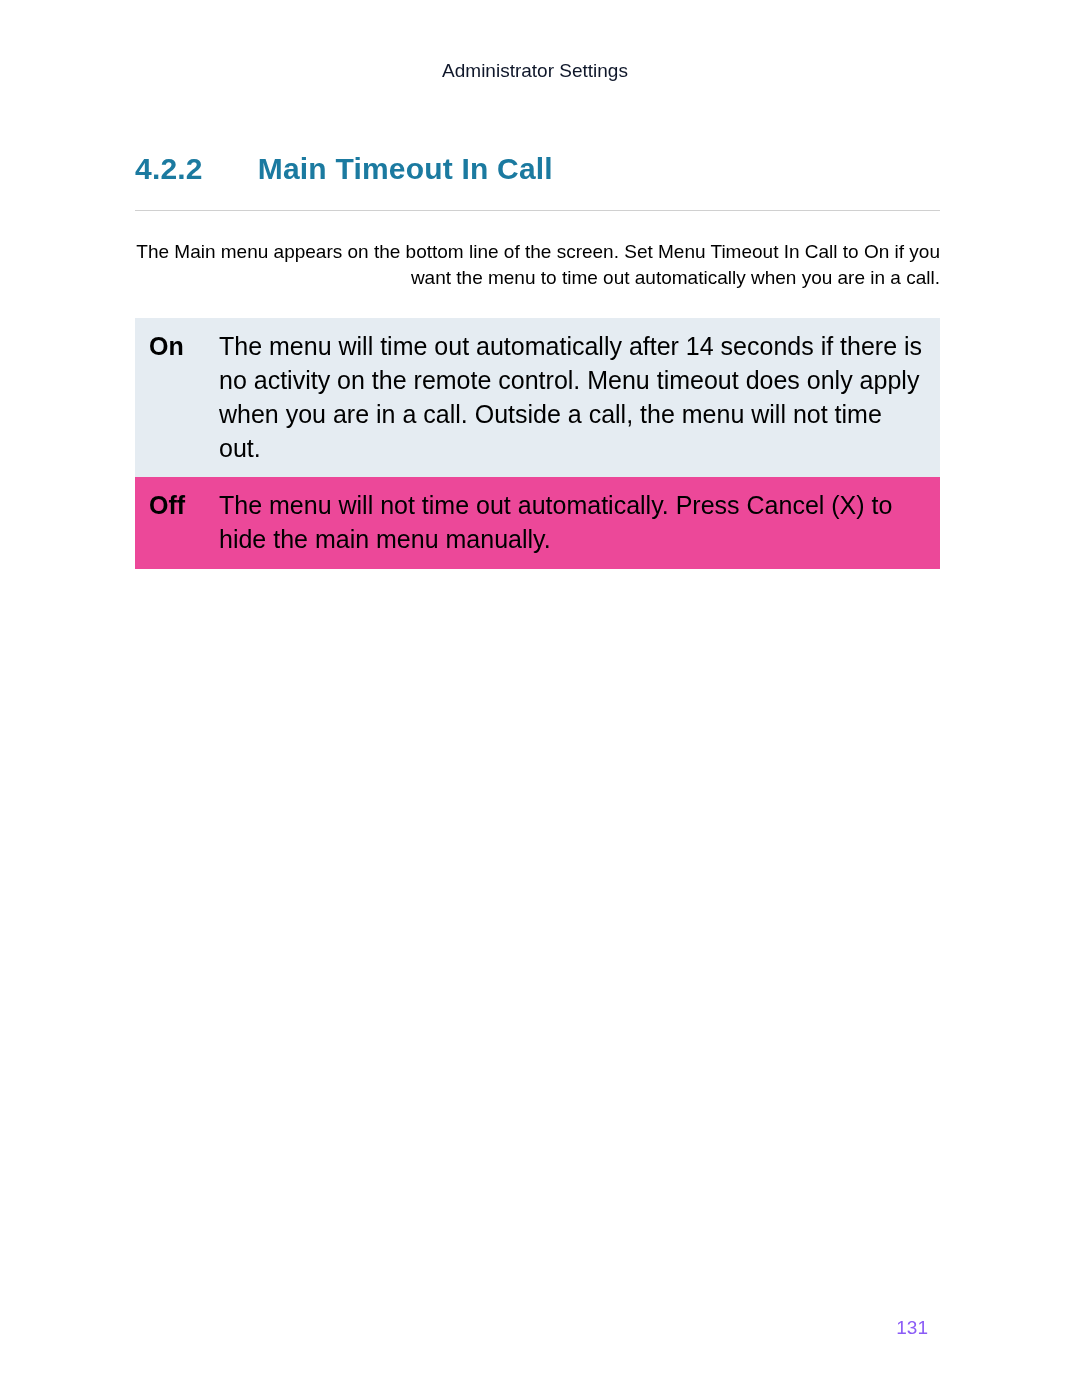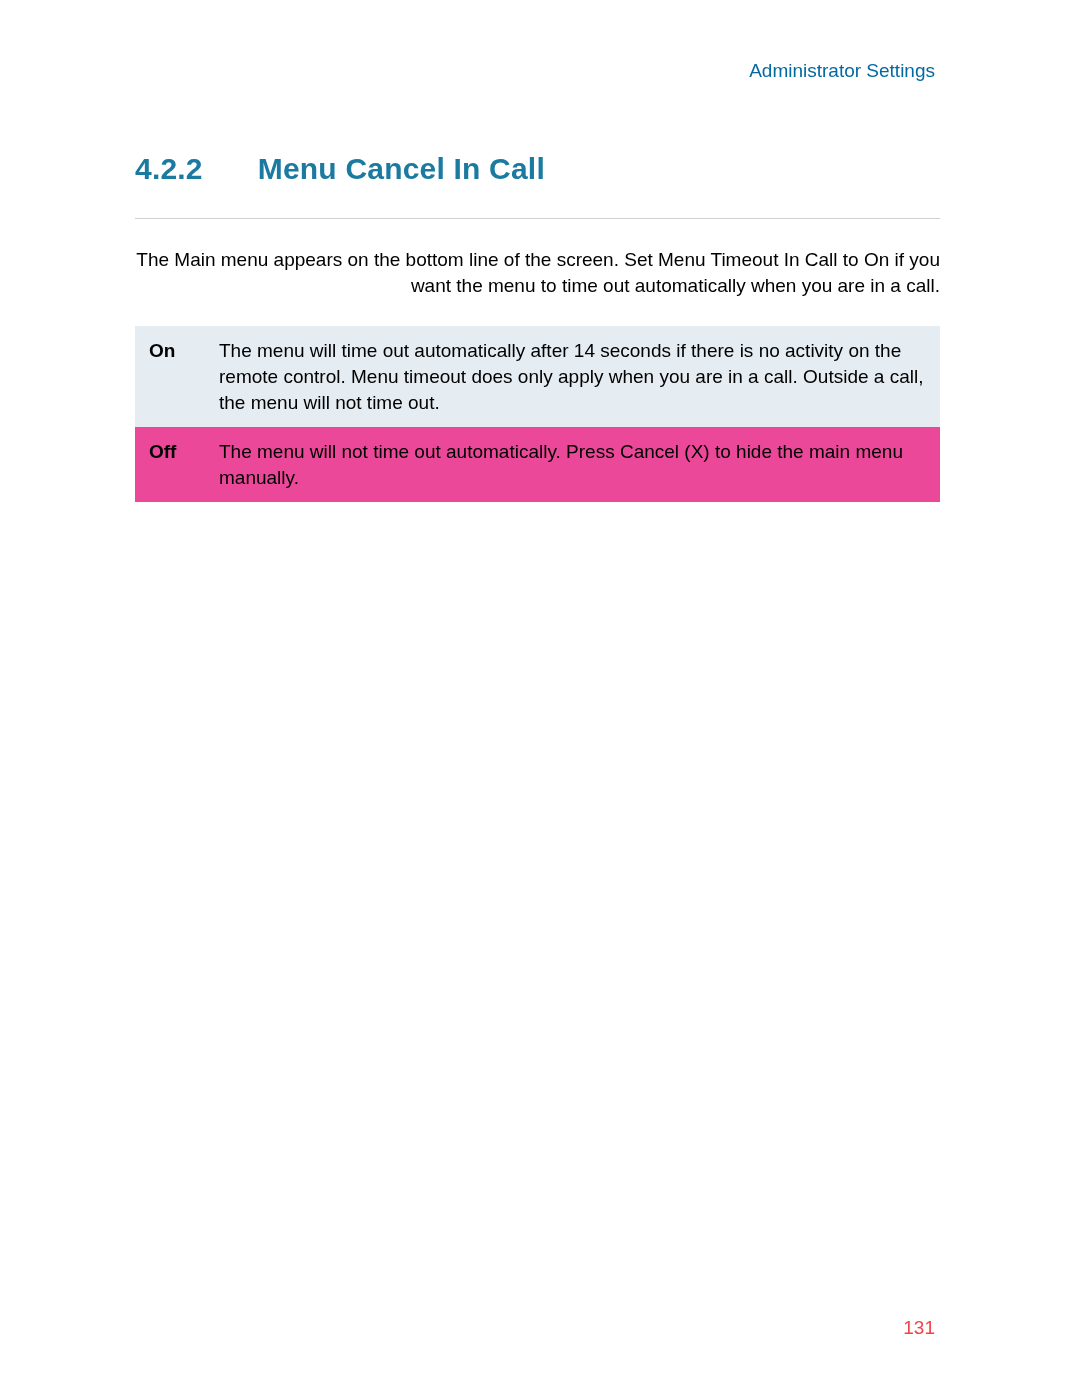--- a/index.html
+++ b/index.html
@@ -14,33 +14,33 @@
       font-family: Arial, Helvetica, sans-serif;
       color: #000000;
       position: relative;
     }
     .page-container {
       padding: 60px 140px 60px 135px;
       position: relative;
       height: 100%;
     }
     .header-label {
-      text-align: right;
+      text-align: center;
       font-size: 19px;
-      color: #0369a1;
+      color: #0f172a;
       margin-bottom: 70px;
       padding-right: 5px;
     }
     .section-heading {
       display: flex;
       align-items: baseline;
       color: #1b7aa0;
       font-size: 30px;
       font-weight: bold;
-      margin-bottom: 32px;
+      margin-bottom: 24px;
       letter-spacing: 0.2px;
     }
     .section-number {
       margin-right: 55px;
     }
     .divider {
       border: none;
       border-top: 1px solid #d0d0d0;
       margin-bottom: 28px;
     }
@@ -51,51 +51,51 @@
       margin-bottom: 28px;
       text-align: right;
     }
     .options-table {
       width: 100%;
       border-collapse: collapse;
     }
     .options-table td {
       padding: 12px 14px;
       vertical-align: top;
-      font-size: 19px;
+      font-size: 25px;
       line-height: 1.35;
     }
     .options-table tr.row-on td {
       background: #e5ecf2;
     }
     .options-table tr.row-off td {
       background: #ec4899;
     }
     .options-table td.label-cell {
       width: 70px;
       font-weight: bold;
     }
     .page-number {
       position: absolute;
       bottom: 58px;
-      right: 145px;
+      right: 152px;
       font-size: 19px;
-      color: #ef4444;
+      color: #8b5cf6;
     }
   </style>
 </head>
 <body>
 
 <div class="page-container">
 
   <div class="header-label">Administrator Settings</div>
 
   <div class="section-heading">
     <span class="section-number">4.2.2</span>
-    <span class="section-title">Menu Cancel In Call</span>
+    <span class="section-title">Main Timeout In Call</span>
   </div>
 
   <hr class="divider">
 
   <p class="intro-paragraph">The Main menu appears on the bottom line of the screen. Set Menu Timeout In Call to On if you want the menu to time out automatically when you are in a call.</p>
 
   <table class="options-table">
     <tbody>
         <tr class="row-on">
       <td class="label-cell">On</td>

